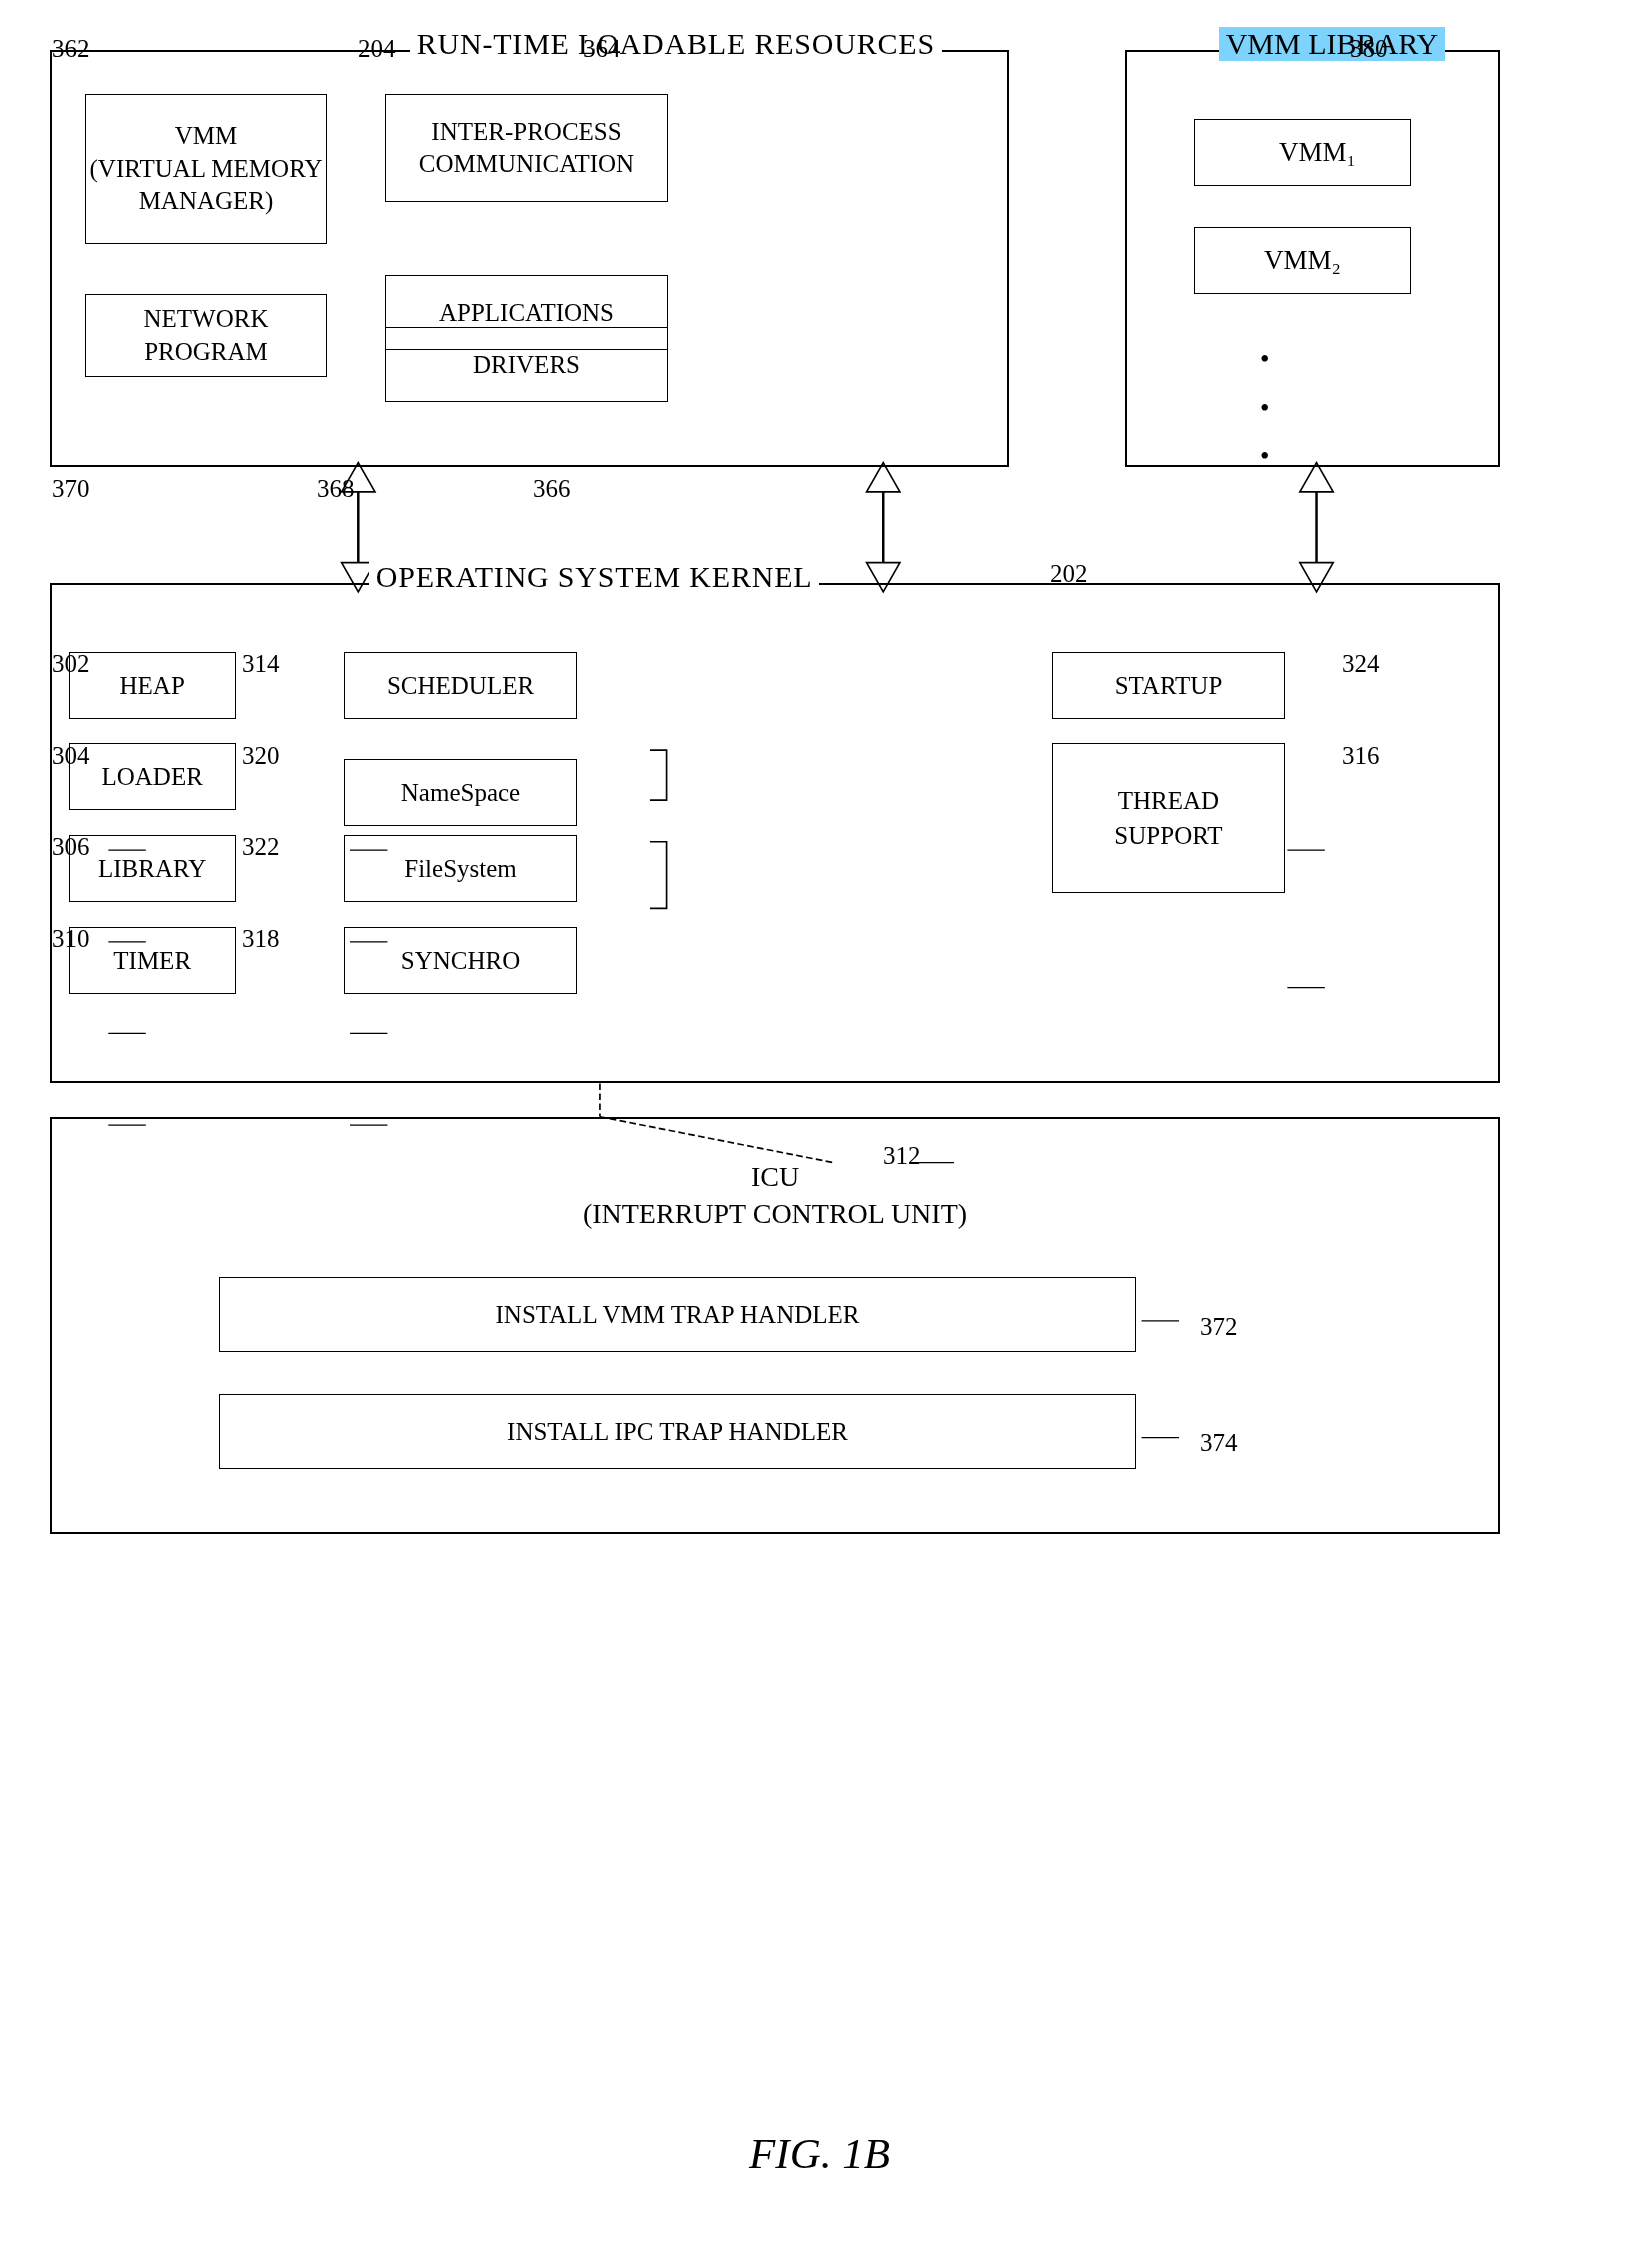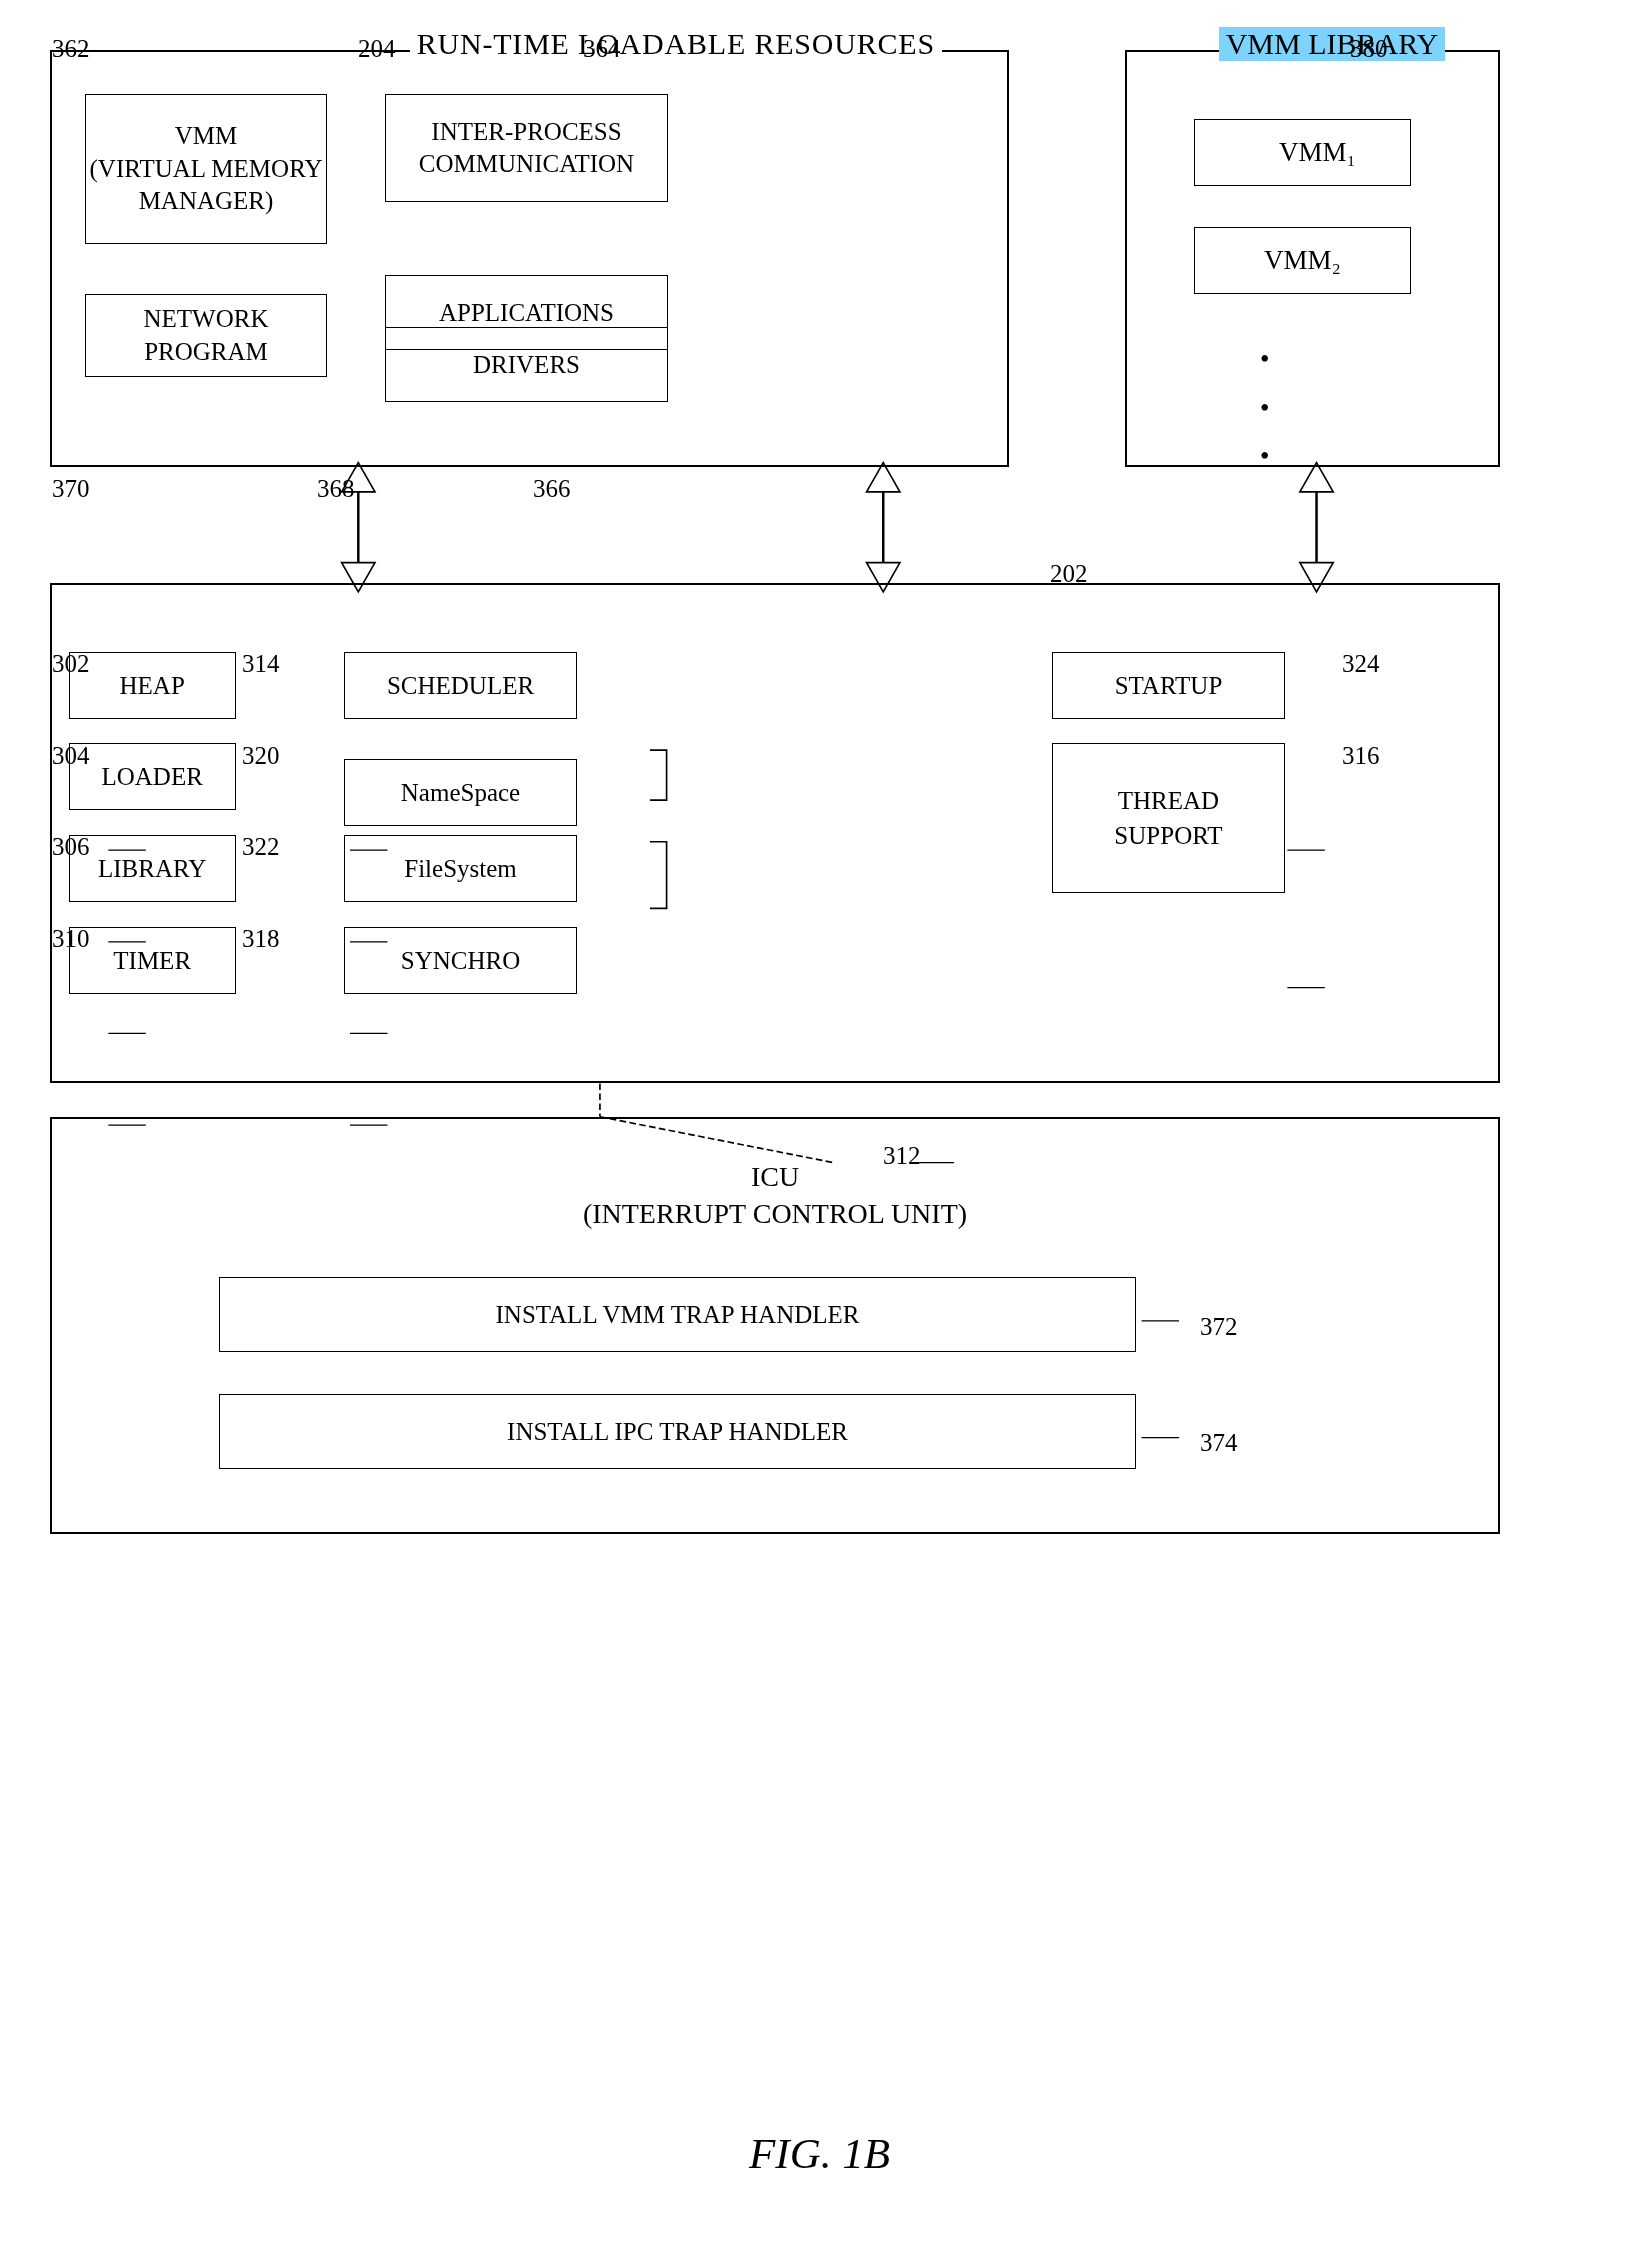--- a/index.html
+++ b/index.html
@@ -499,20 +499,21 @@
     <div class="vmm2-box">
       <span>VMM₂</span>
     </div>
 
     <div class="dots-area">•<br>•<br>•</div>
   </div>
 
   <div class="ref" style="top:35px; left:1350px;">380</div>
 
   <div class="kernel-box">
+    <span class="kernel-title">OPERATING SYSTEM KERNEL</span>
 
     <div class="heap-box">
       <span>HEAP</span>
     </div>
 
     <div class="loader-box">
       <span>LOADER</span>
     </div>
 
     <div class="library-box">

